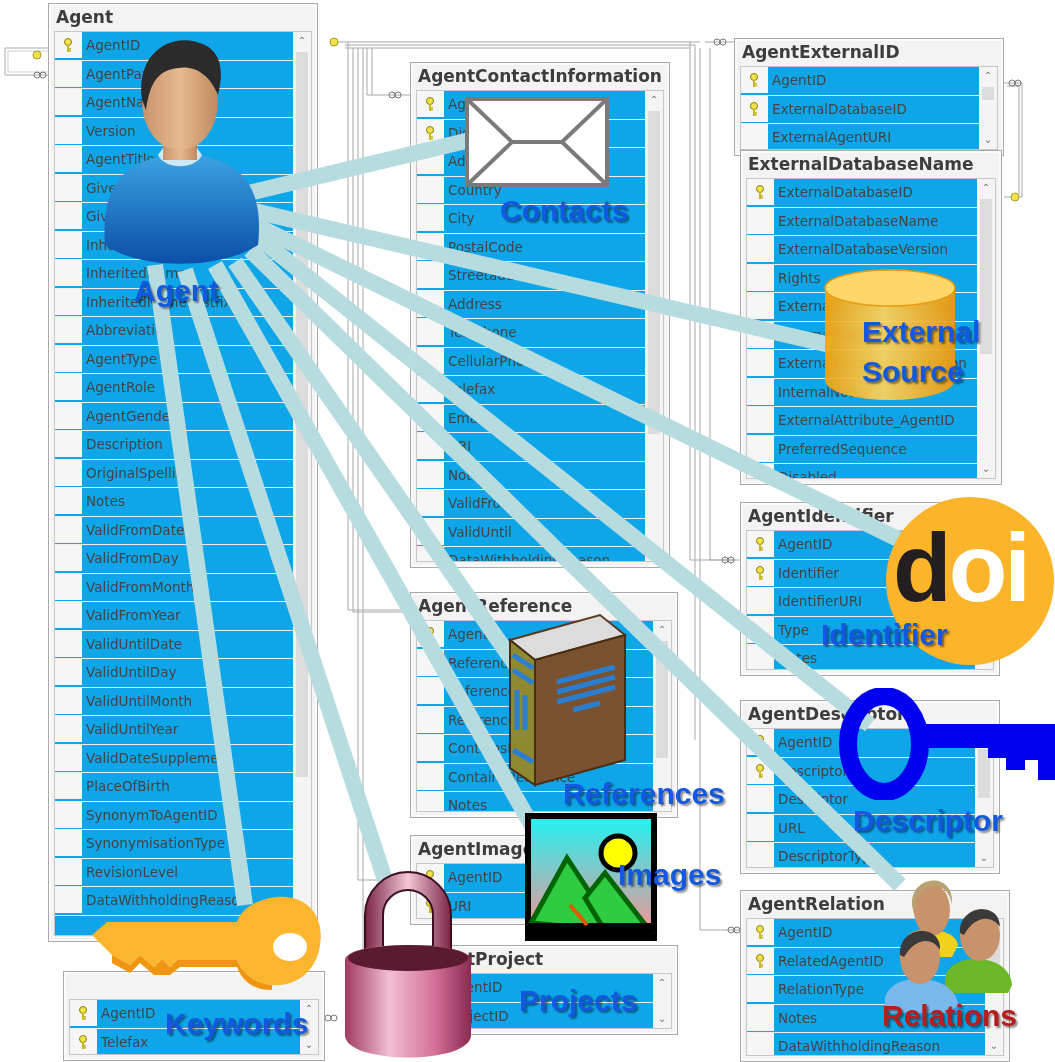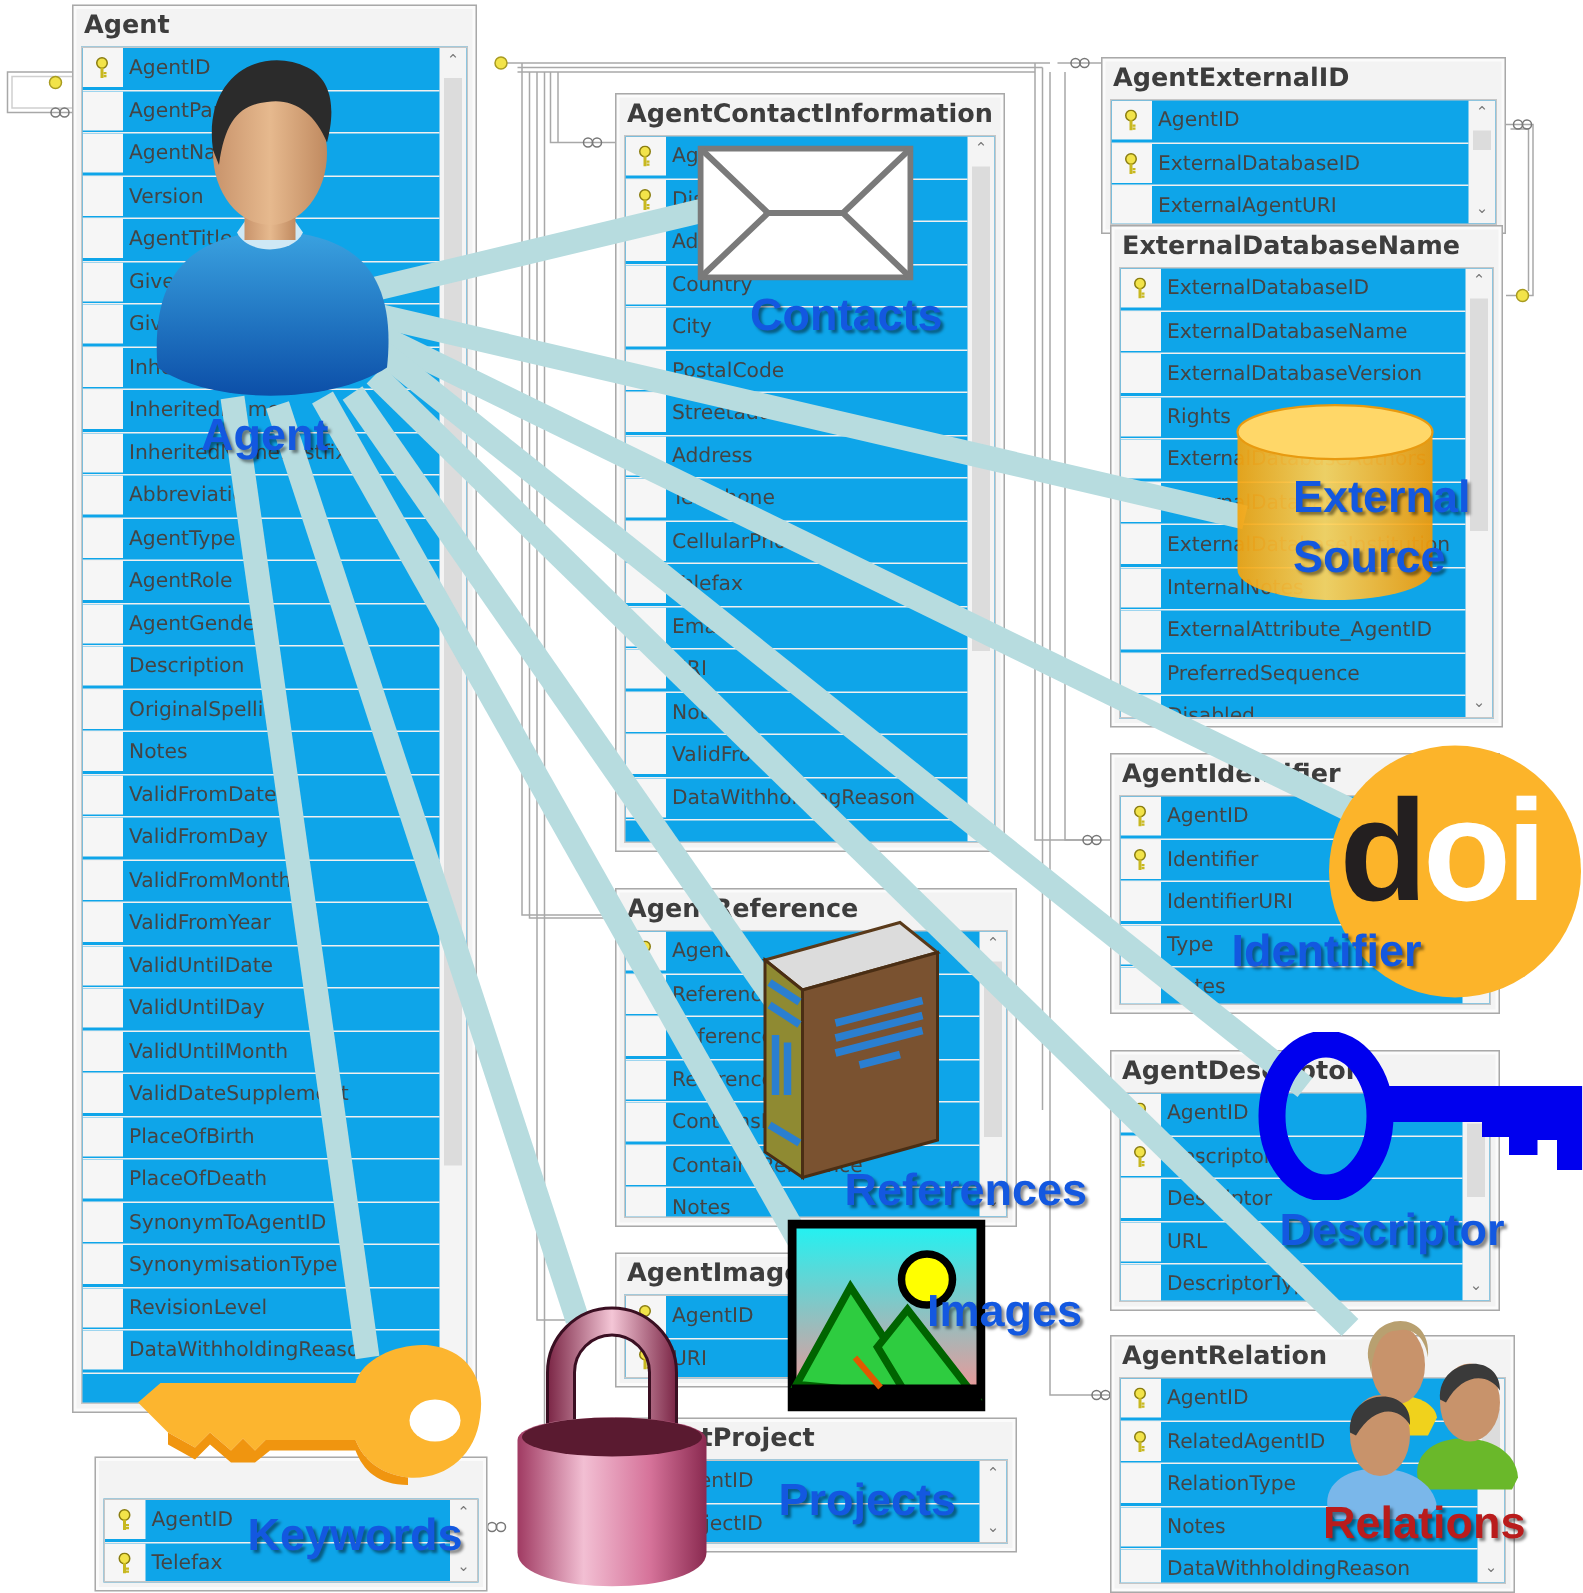--- a/index.html
+++ b/index.html
@@ -186,29 +186,29 @@
         <div class="row">
           <span class="keycell"></span>
           <span class="name">ValidUntilDay</span>
         </div>
         <div class="row">
           <span class="keycell"></span>
           <span class="name">ValidUntilMonth</span>
         </div>
         <div class="row">
           <span class="keycell"></span>
+          <span class="name">ValidUntilYear</span>
+        </div>
+        <div class="row">
+          <span class="keycell"></span>
           <span class="name">ValidDateSupplement</span>
         </div>
         <div class="row">
           <span class="keycell"></span>
           <span class="name">PlaceOfBirth</span>
-        </div>
-        <div class="row">
-          <span class="keycell"></span>
-          <span class="name">PlaceOfDeath</span>
         </div>
         <div class="row">
           <span class="keycell"></span>
           <span class="name">SynonymToAgentID</span>
         </div>
         <div class="row">
           <span class="keycell"></span>
           <span class="name">SynonymisationType</span>
         </div>
         <div class="row">
@@ -297,20 +297,24 @@
           <span class="keycell"></span>
           <span class="name">URI</span>
         </div>
         <div class="row">
           <span class="keycell"></span>
           <span class="name">Notes</span>
         </div>
         <div class="row">
           <span class="keycell"></span>
           <span class="name">ValidFrom</span>
+        </div>
+        <div class="row">
+          <span class="keycell"></span>
+          <span class="name">ValidUntil</span>
         </div>
         <div class="row">
           <span class="keycell"></span>
           <span class="name">DataWithholdingReason</span>
         </div>
       </div>
       <div class="sb">
         <span class="up">⌃</span>
         <span class="dn">⌄</span>
         <span class="thumb" style="top: 20px; height: calc(75% - 30px);"></span>

